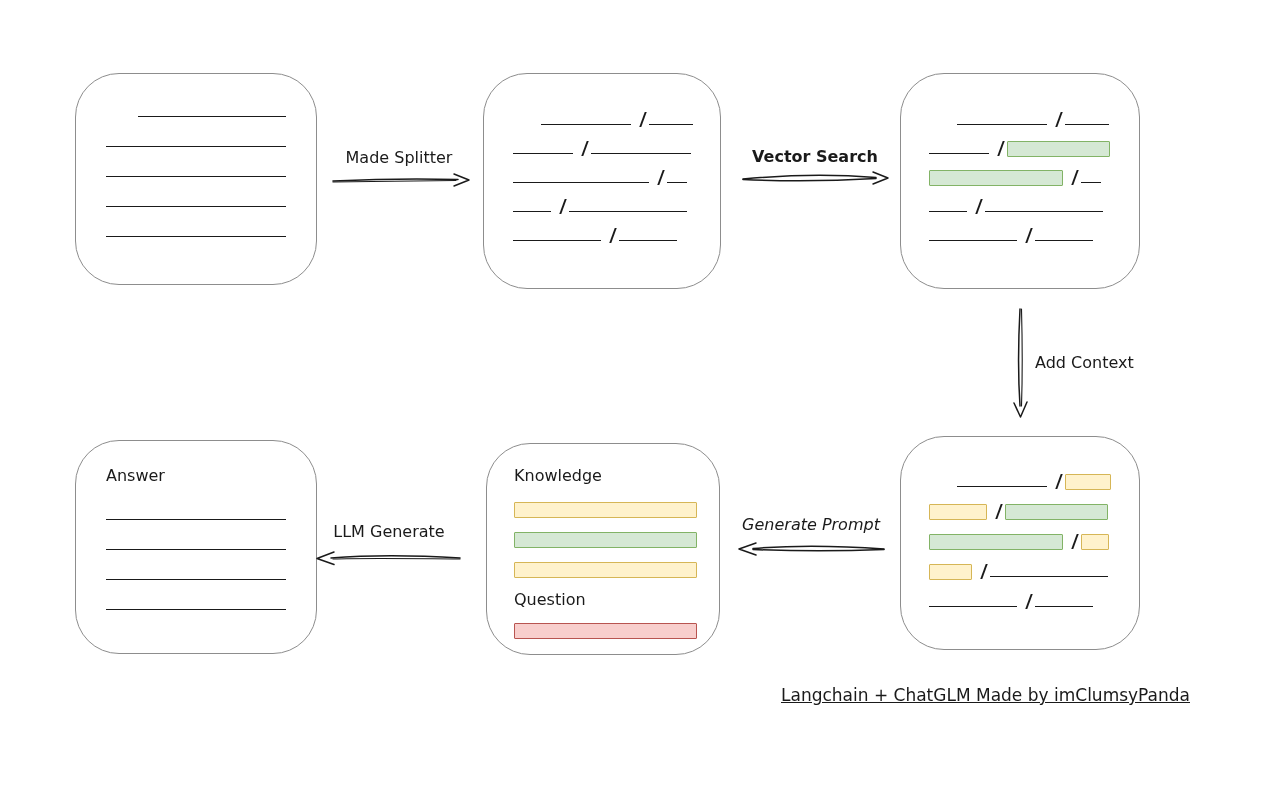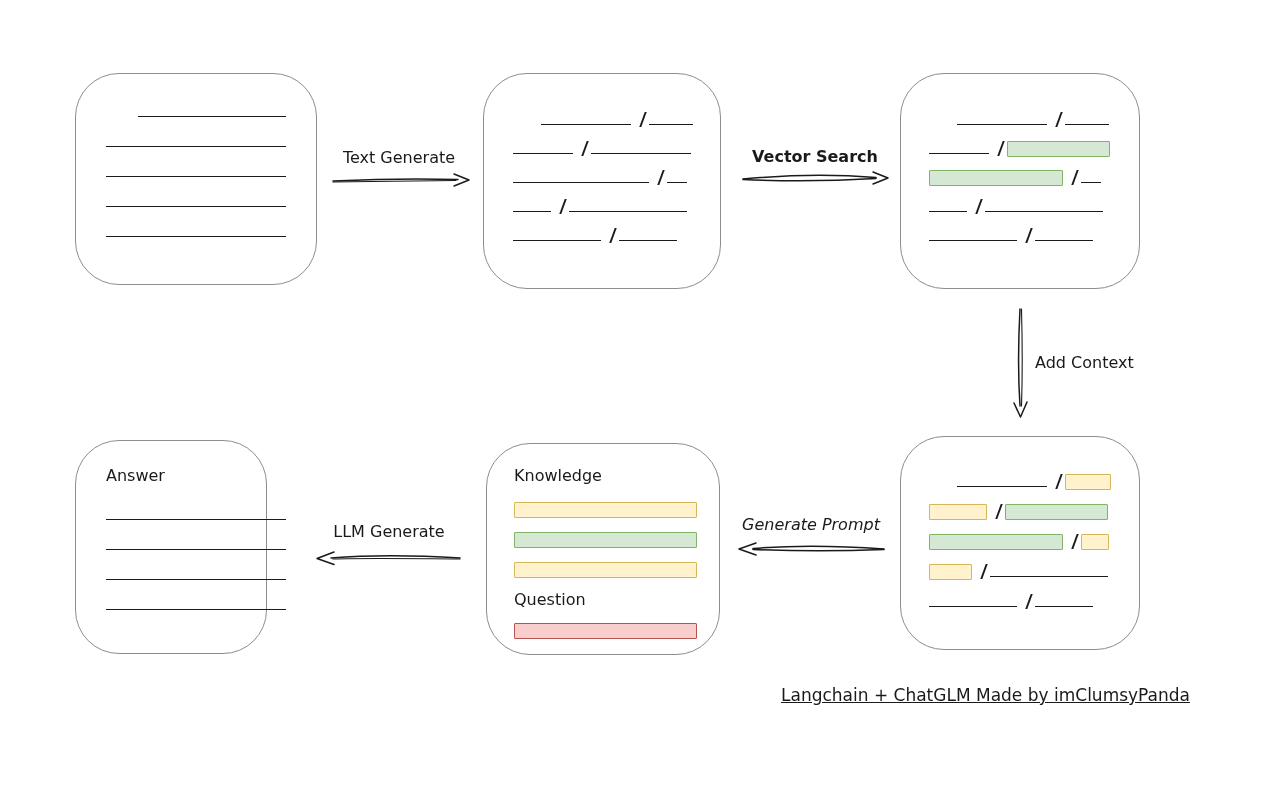--- a/index.html
+++ b/index.html
@@ -165,41 +165,41 @@
         </div>
       <div class="box-title" style="margin-top:12px;">Question</div>
       <div class="rows bars" style="position:static;margin-top:0px;">
           <div class="row">
             <span class="seg rbar"></span>
           </div>
         </div>
     </div>
   </div>
 
-  <div class="panel" style="left:75px;top:440px;width:192px;height:214px;">
+  <div class="panel" style="left:75px;top:440px;width:242px;height:214px;">
     <div style="position:absolute;left:30px;top:25px;right:30px;">
       <div class="box-title">Answer</div>
       <div class="rows r30" style="position:static;margin-top:8px;">
           <div class="row">
             <span class="seg line" style="width: 180px;"></span>
           </div>
           <div class="row">
             <span class="seg line" style="width: 180px;"></span>
           </div>
           <div class="row">
             <span class="seg line" style="width: 180px;"></span>
           </div>
           <div class="row">
             <span class="seg line" style="width: 180px;"></span>
           </div>
         </div>
     </div>
   </div>
 
-  <div class="arrow-label" style="left:332px;top:148px;width:134px;">Text Generate</div>
+  <div class="arrow-label" style="left:332px;top:148px;width:134px;">Made Splitter</div>
   <svg class="arrow" style="left:330px;top:170px;" width="140" height="20" viewBox="0 0 140 20">
     <path d="M3,11 C45,9 95,8.5 128,9.5"></path>
     <path class="thin" d="M3,12 C45,11.5 95,10.5 126,10.5"></path>
     <path d="M124,4 L139,10 L124,16"></path>
   </svg>
 
   <div class="arrow-label" style="left:742px;top:147px;width:146px;font-weight:bold;">Vector Search</div>
   <svg class="arrow" style="left:740px;top:168px;" width="150" height="20" viewBox="0 0 150 20">
     <path d="M3,11 C50,6.5 100,6.5 136,9.5"></path>
     <path d="M3,11.5 C50,13.5 100,12.5 136,10.5"></path>

